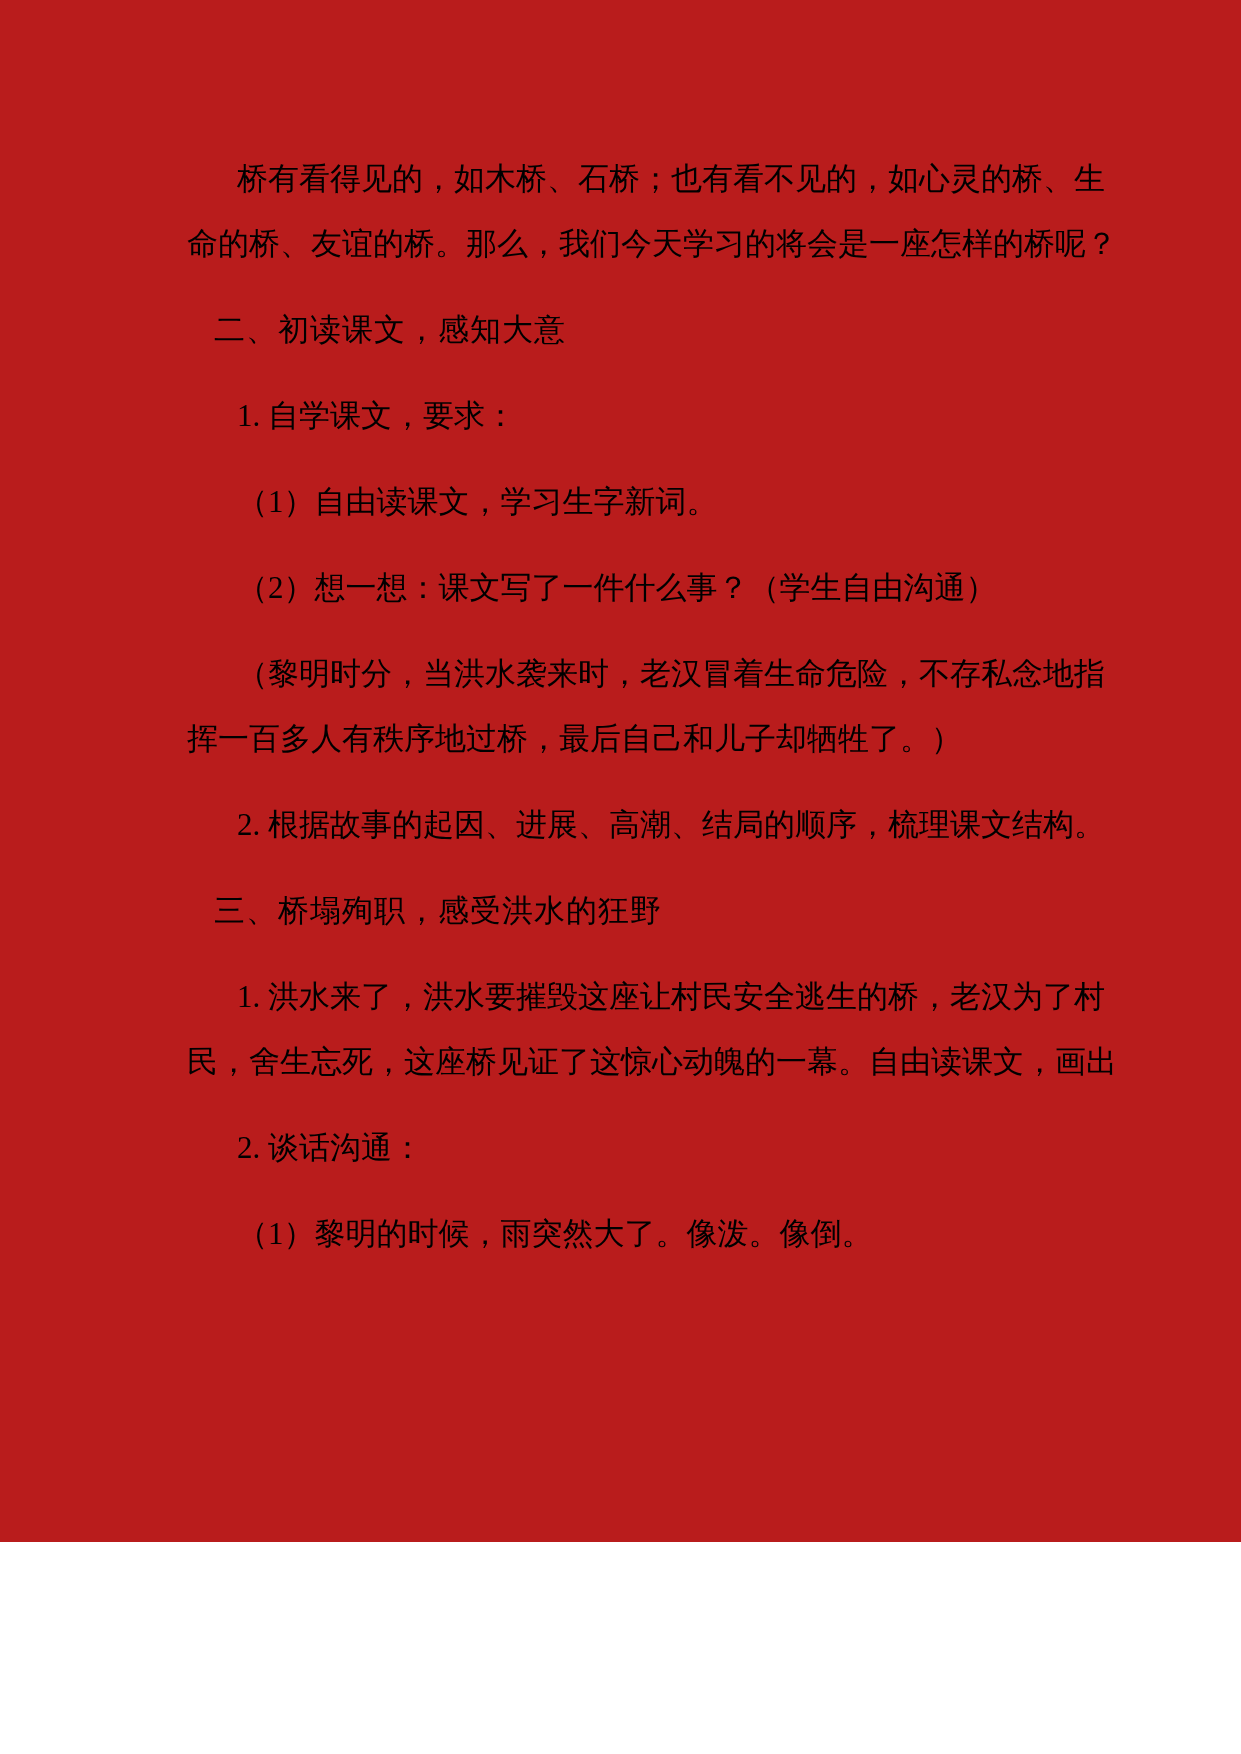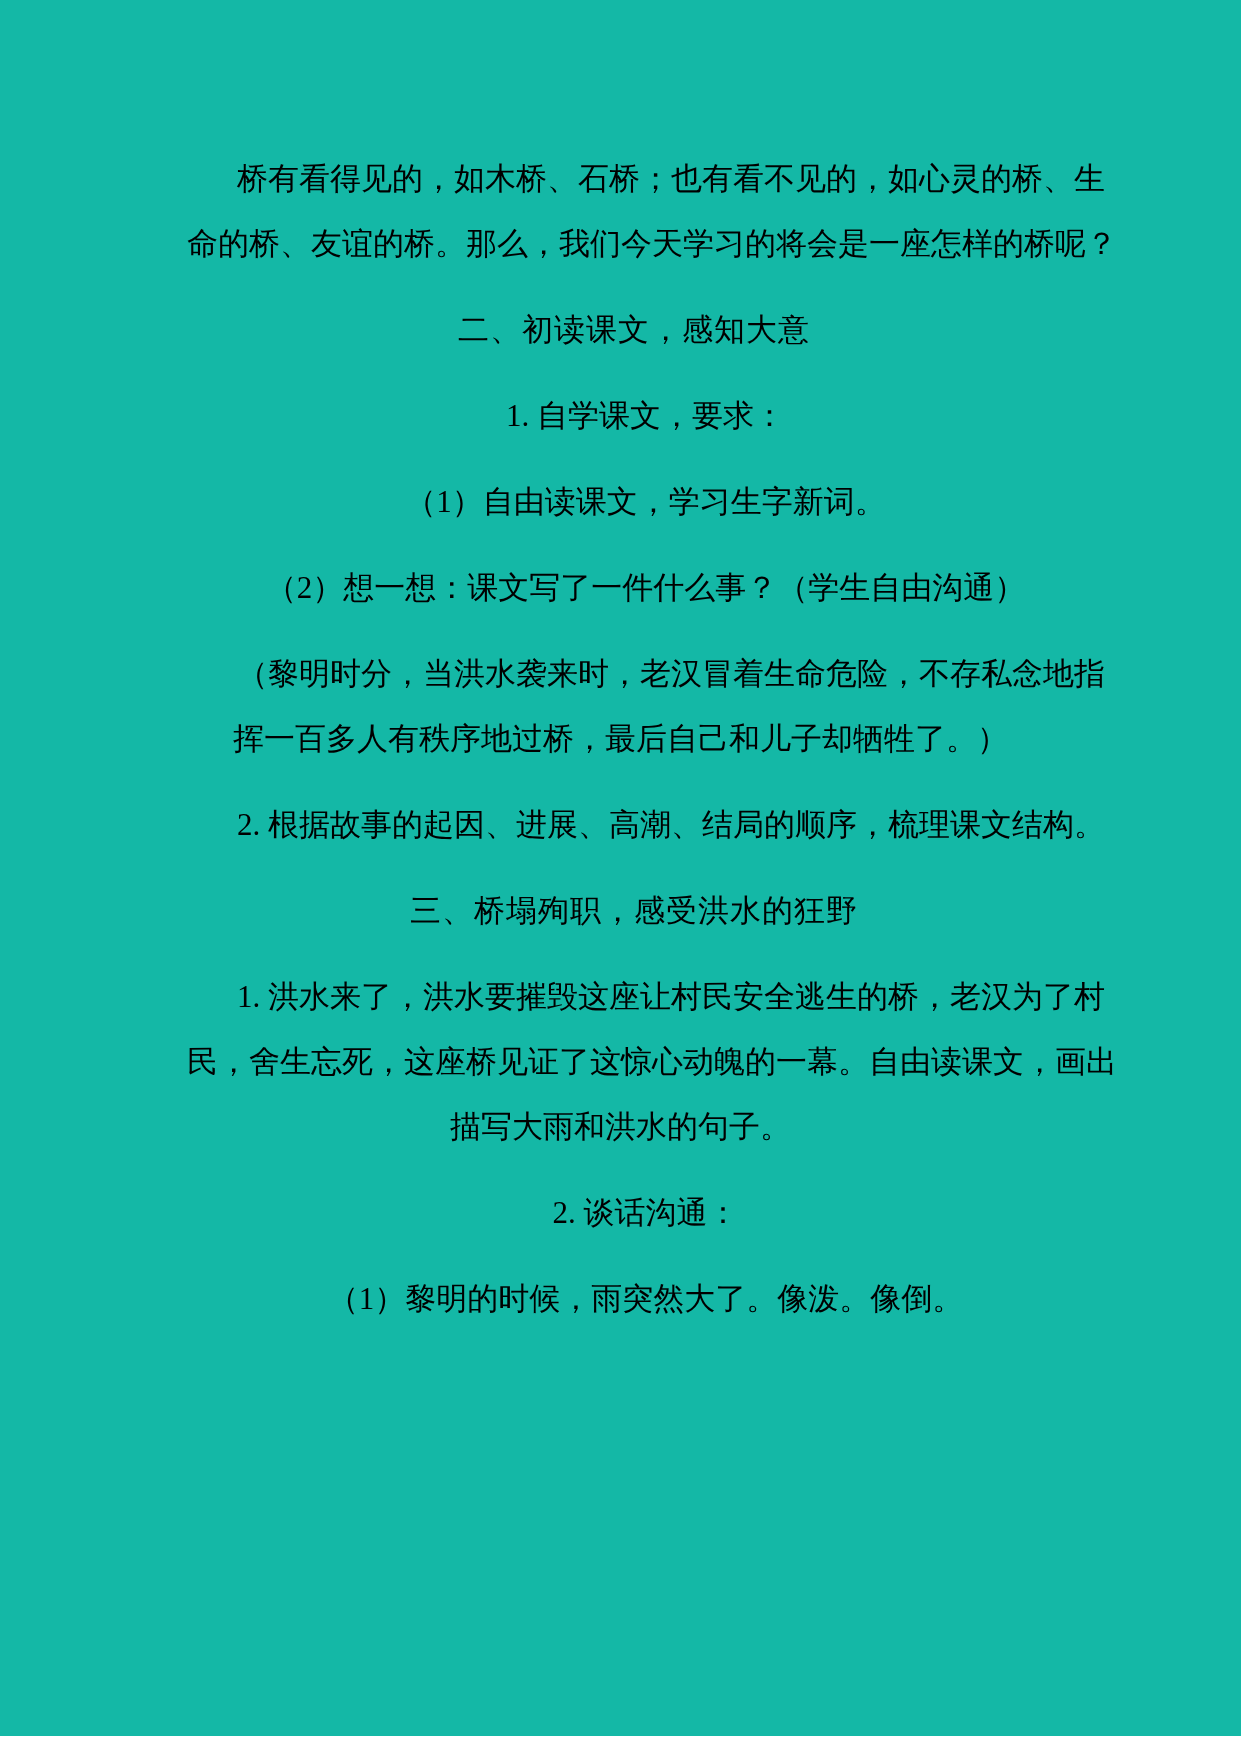--- a/index.html
+++ b/index.html
@@ -3,36 +3,36 @@
 <meta charset="utf-8">
 <style>
   html, body {
     margin: 0;
     padding: 0;
     background: #ffffff;
   }
   .page {
     position: relative;
     width: 1241px;
-    height: 1736px;
-    background: #14b8a6;
+    height: 1542px;
+    background: #b91c1c;
     color: #000000;
     box-sizing: border-box;
     padding: 146px 187px 0 187px;
     overflow: hidden;
     font-family: "Liberation Serif", "DejaVu Serif", serif;
     font-size: 31px;
   }
   .block {
     margin: 0 0 21px 0;
   }
   .line {
     line-height: 65px;
     white-space: nowrap;
-    text-align: center;
+    text-align: left;
   }
   
   .line.fill {
     text-align: justify;
     text-align-last: justify;
   }
   
   .line.indent {
     padding-left: 50px;
   }
@@ -81,21 +81,20 @@
   <div class="block">
   </div>
 
   <div class="block heading">
     <div class="line">三、桥塌殉职，感受洪水的狂野</div>
   </div>
 
   <div class="block">
     <div class="line indent fill">1. 洪水来了，洪水要摧毁这座让村民安全逃生的桥，老汉为了村</div>
     <div class="line fill">民，舍生忘死，这座桥见证了这惊心动魄的一幕。自由读课文，画出</div>
-    <div class="line">描写大雨和洪水的句子。</div>
   </div>
 
   <div class="block">
     <div class="line indent">2. 谈话沟通：</div>
   </div>
 
   <div class="block">
     <div class="line indent">（1）黎明的时候，雨突然大了。像泼。像倒。</div>
   </div>
 

